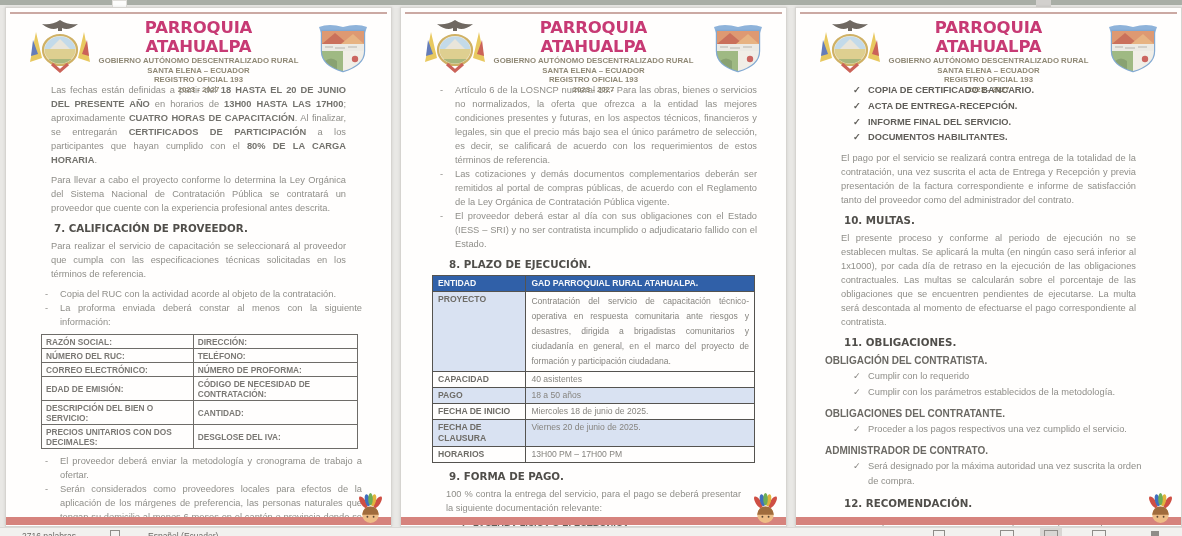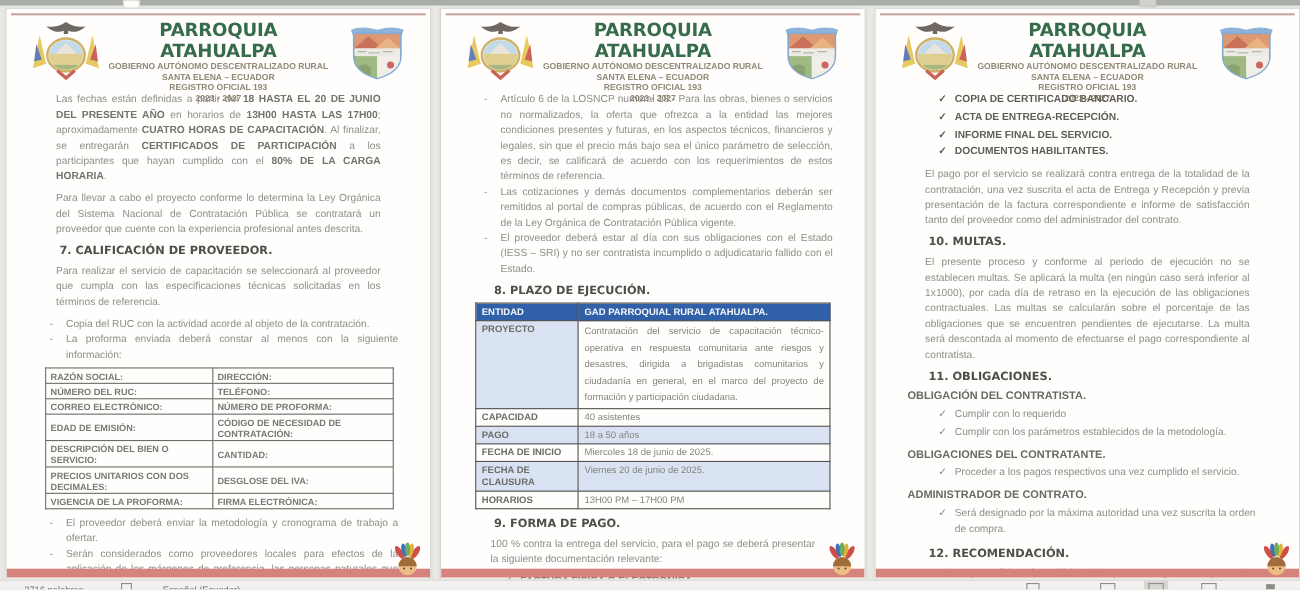--- a/index.html
+++ b/index.html
@@ -12,21 +12,21 @@
   .page{position:absolute;top:7px;width:387px;height:520px;background:#fffefd;
         border:1px solid #d6d4d0;box-sizing:border-box;overflow:hidden;
         box-shadow:0 0 3px rgba(0,0,0,.10);}
   #page1{left:5px;} #page2{left:400px;} #page3{left:795px;}
 
   .header-rule{position:absolute;top:4px;left:4px;right:4px;height:2px;background:var(--rule-red,#b5847c);opacity:.7;}
   .doc-header{position:relative;margin-top:9px;height:60px;opacity:.85;}
   .logo-left{position:absolute;left:22px;top:1px;width:64px;height:58px;}
   .logo-right{position:absolute;right:20px;top:4px;width:56px;height:54px;}
   .head-text{text-align:center;padding:1px 88px 0;}
-  .head-title{font-family:"DejaVu Sans",sans-serif;font-size:16.5px;font-weight:800;color:#14532d;line-height:19px;letter-spacing:-.2px;}
+  .head-title{font-family:"DejaVu Sans",sans-serif;font-size:16.5px;font-weight:800;color:#be185d;line-height:19px;letter-spacing:-.2px;}
   .head-sub{font-size:7.8px;font-weight:bold;color:#7c745e;line-height:9.6px;}
 
   .content{padding:6px 29px 0;}
   .para{font-size:9.3px;line-height:14px;color:#8f8e89;text-align:justify;margin:0 16px 6px;}
   .b{font-weight:bold;color:#73726d;}
   .h2{font-family:"DejaVu Sans",sans-serif;font-size:10.3px;font-weight:800;color:#504e4a;margin:7px 0 5px 19px;}
   .subh{font-size:10px;font-weight:bold;color:#6b6964;margin:7px 0 3px;}
 
   .dash-list{margin:0 0 5px;}
   .dash-list .li{display:flex;font-size:9.3px;line-height:14px;color:#8f8e89;padding-left:10px;}
@@ -176,24 +176,20 @@
             <td>CÓDIGO DE NECESIDAD DE CONTRATACIÓN:</td>
           </tr>
           <tr>
             <td>DESCRIPCIÓN DEL BIEN O SERVICIO:</td>
             <td>CANTIDAD:</td>
           </tr>
           <tr>
             <td>PRECIOS UNITARIOS CON DOS DECIMALES:</td>
             <td>DESGLOSE DEL IVA:</td>
           </tr>
-          <tr>
-            <td>VIGENCIA DE LA PROFORMA:</td>
-            <td>FIRMA ELECTRÓNICA:</td>
-          </tr>
         </tbody>
       </table>
     <div class="dash-list">
         <div class="li">
           <span class="mk">-</span>
           <span class="tx">El proveedor deberá enviar la metodología y cronograma de trabajo a ofertar.</span>
         </div>
         <div class="li">
           <span class="mk">-</span>
           <span class="tx">Serán considerados como proveedores locales para efectos de la aplicación de los márgenes de preferencia, las personas naturales que tengan su domicilio al menos 6 meses en el cantón o provincia donde se ejecutará la capacitación, se destinen los bienes o se presten los servicios de objeto de la contratación de acuerdo con el Artículo 39 del Reglamento a la Ley Orgánica de Contratación Pública.</span>

